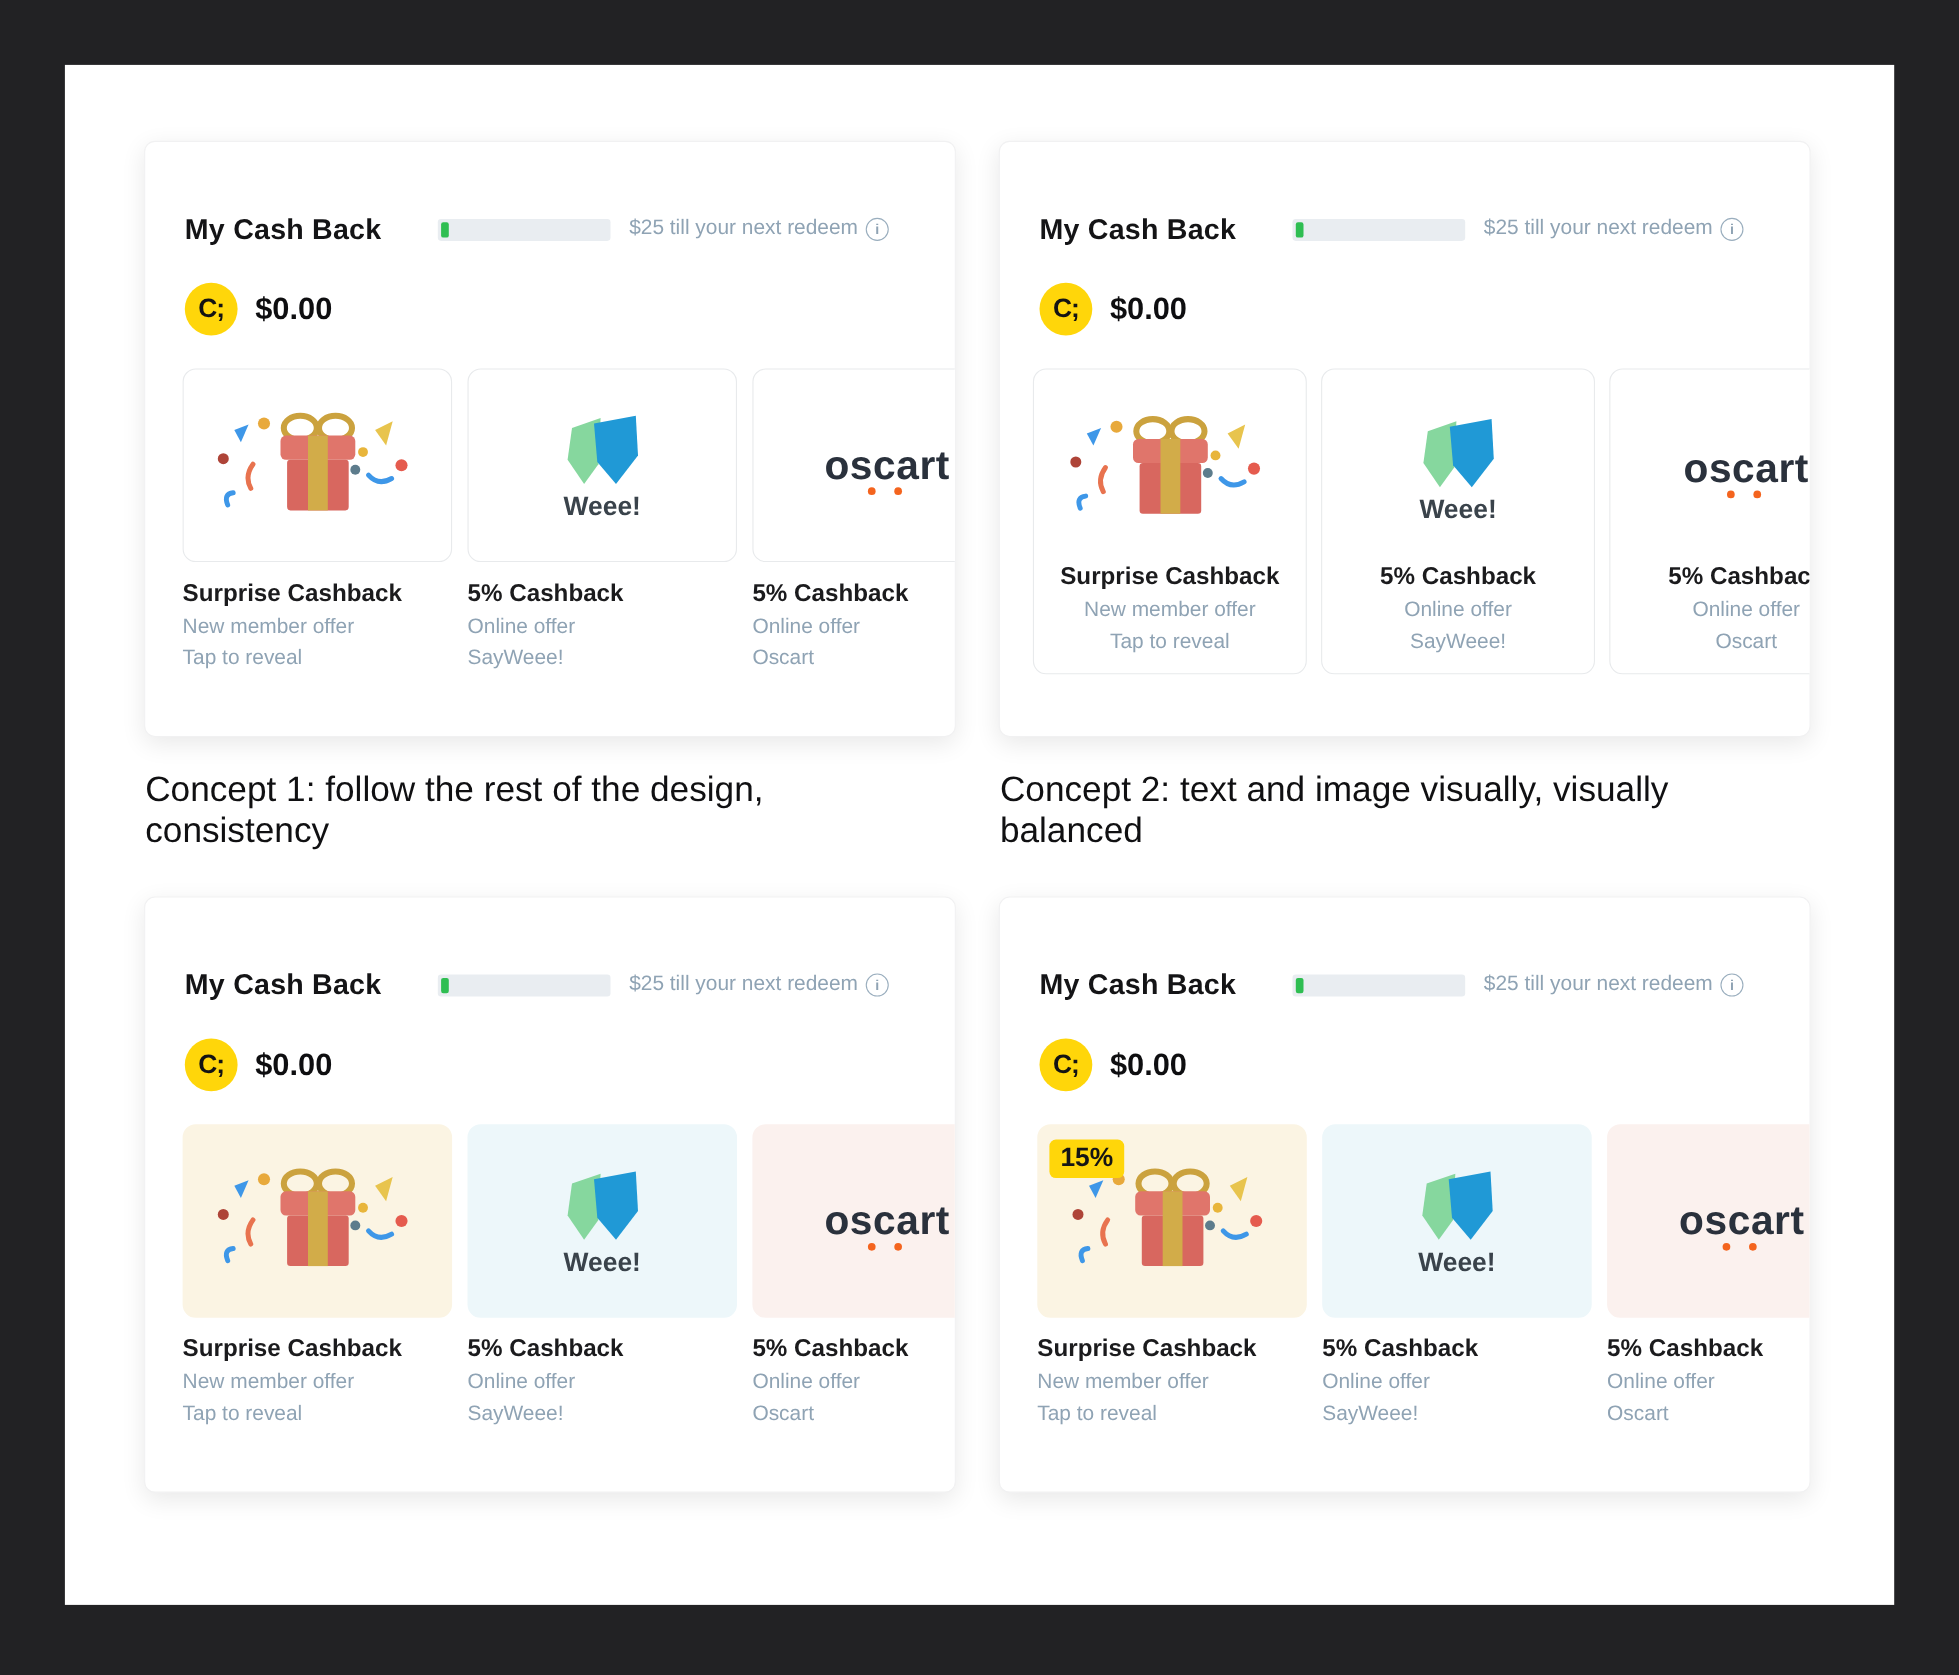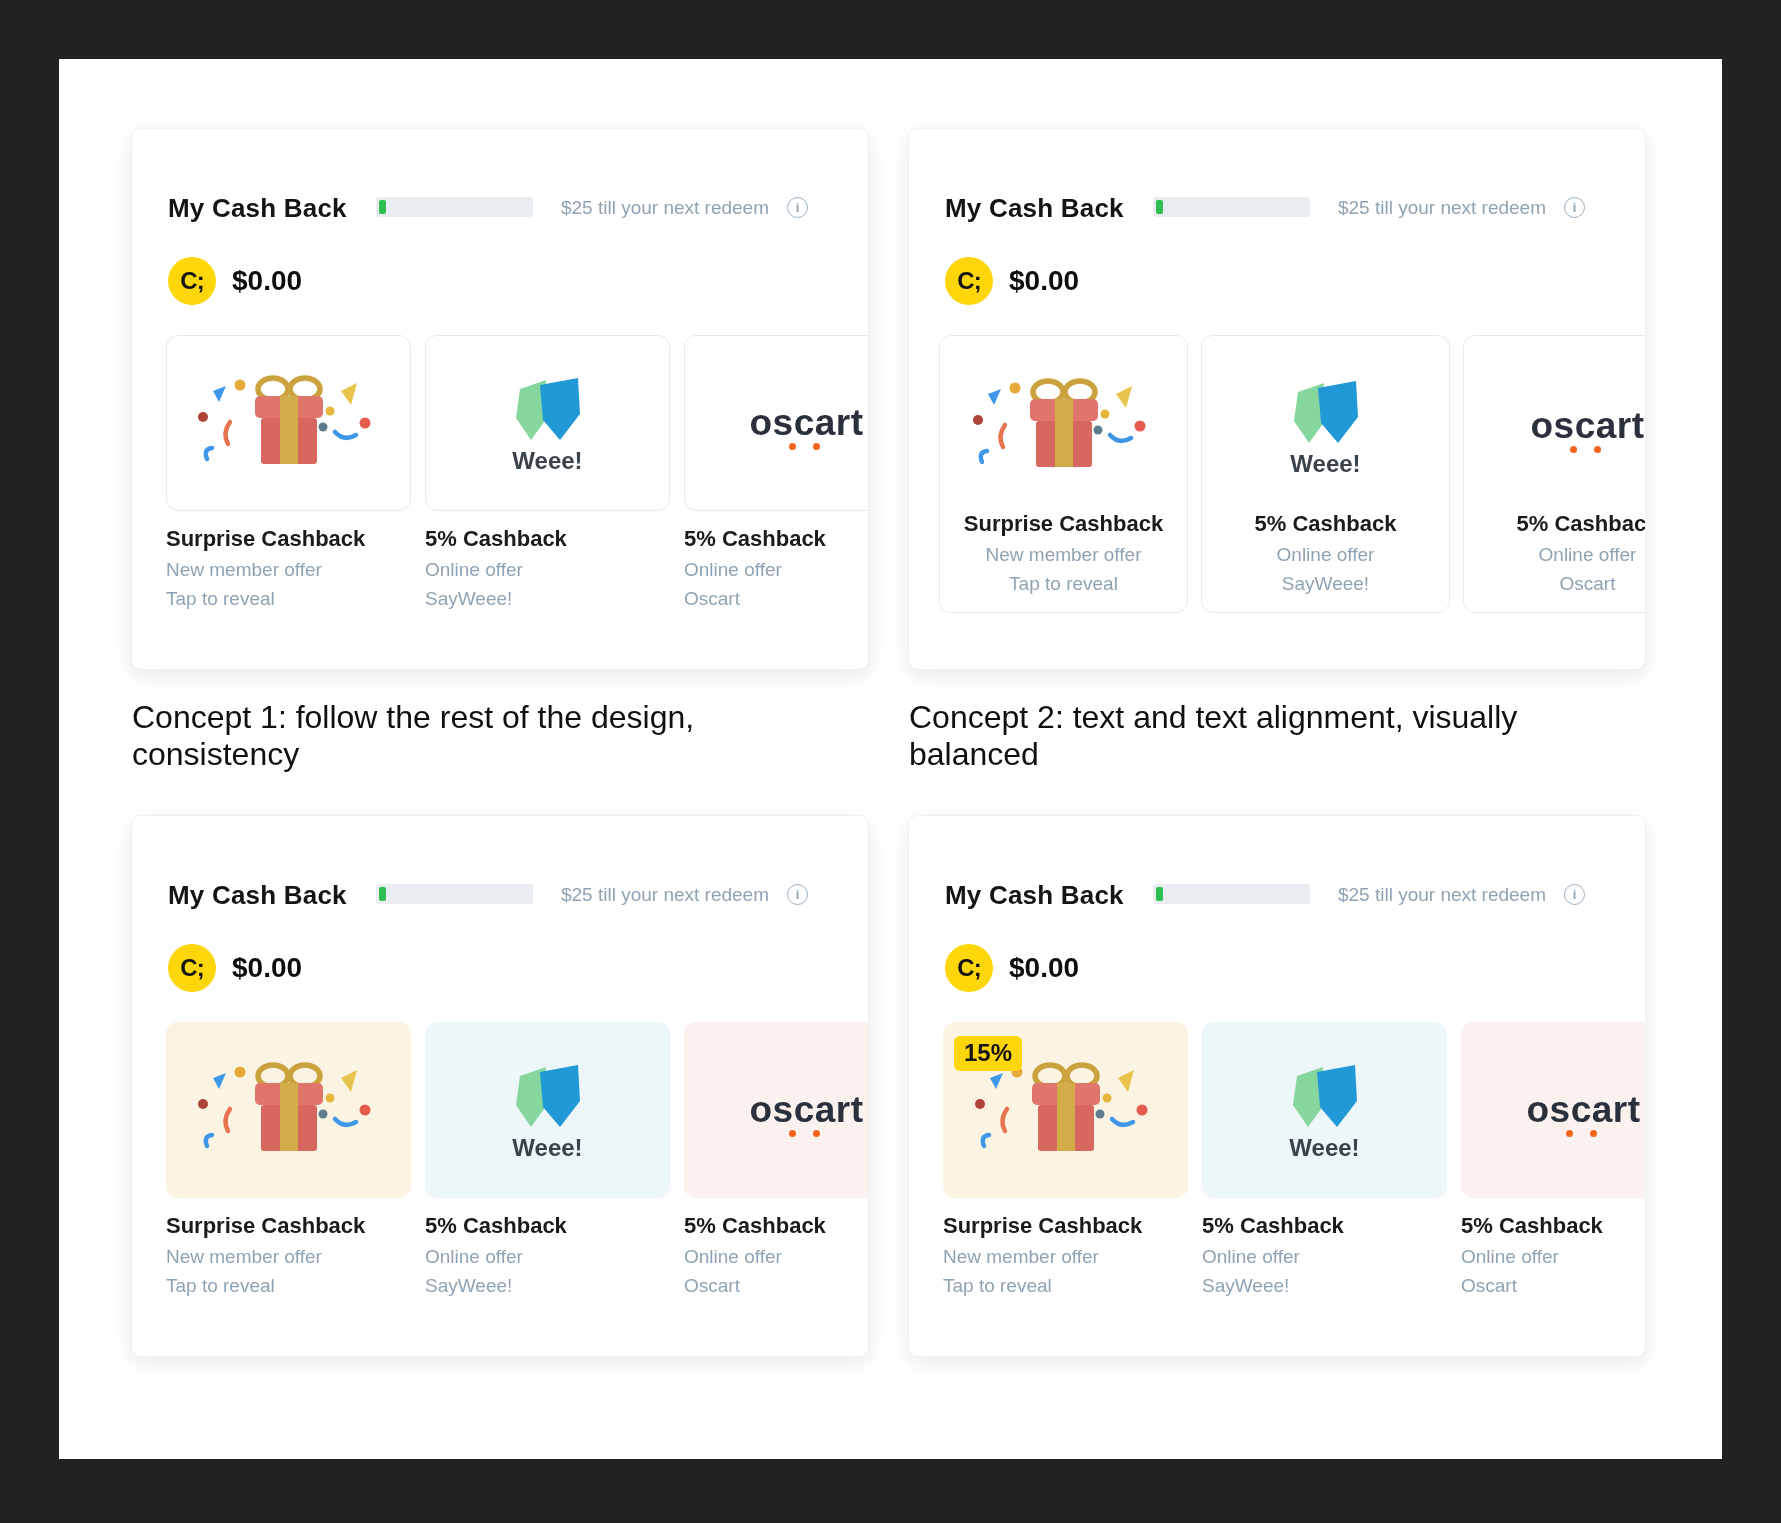--- a/index.html
+++ b/index.html
@@ -22,21 +22,21 @@
     width:738px;height:542px;box-sizing:border-box;background:#fff;
     border:1px solid #f1f1f2;border-radius:10px;
     box-shadow:0 6px 22px rgba(0,0,0,.09);
     overflow:hidden;position:relative;
   }
   .whead{
     display:flex;justify-content:space-between;align-items:center;
     margin:64px 60px 0 36px;height:30px;
   }
   .wtitle{font-size:26px;font-weight:700;color:#141416;margin:0;letter-spacing:.2px}
-  .pcluster{display:flex;align-items:flex-start;gap:18px}
+  .pcluster{display:flex;align-items:flex-end;gap:7px}
   .ptrack{
     width:157px;height:20px;background:#E9EDF1;border-radius:3px;
     padding:3px;box-sizing:border-box;margin-right:10px;
   }
   .pfill{width:7px;height:14px;border-radius:2px}
   .plabel{font-size:19px;color:#8FA3B4}
   .iicon{
     width:19px;height:19px;border:1.5px solid #9AAEBE;border-radius:50%;
     color:#8FA3B4;font-size:13px;font-weight:700;line-height:19px;
     display:flex;align-items:center;justify-content:center;flex:none;
@@ -236,21 +236,21 @@
     <span class="oscart-dot d2"></span>
   </span>
 </span>
               </div>
             <div class="otitle">5% Cashback</div>
             <div class="osub first">Online offer</div>
             <div class="osub">Oscart</div>
           </div>
         </div>
       </div>
-      <p class="caption">Concept 2: text and text alignment, visually balanced</p>
+      <p class="caption">Concept 2: text and image visually, visually balanced</p>
     </section>
 
     <section class="concept">
       <div class="mockup">
         <header class="whead">
           <h2 class="wtitle">My Cash Back</h2>
           <div class="pcluster">
             <div class="ptrack">
               <div class="pfill" style="background: rgb(47, 190, 82);"></div>
             </div>

